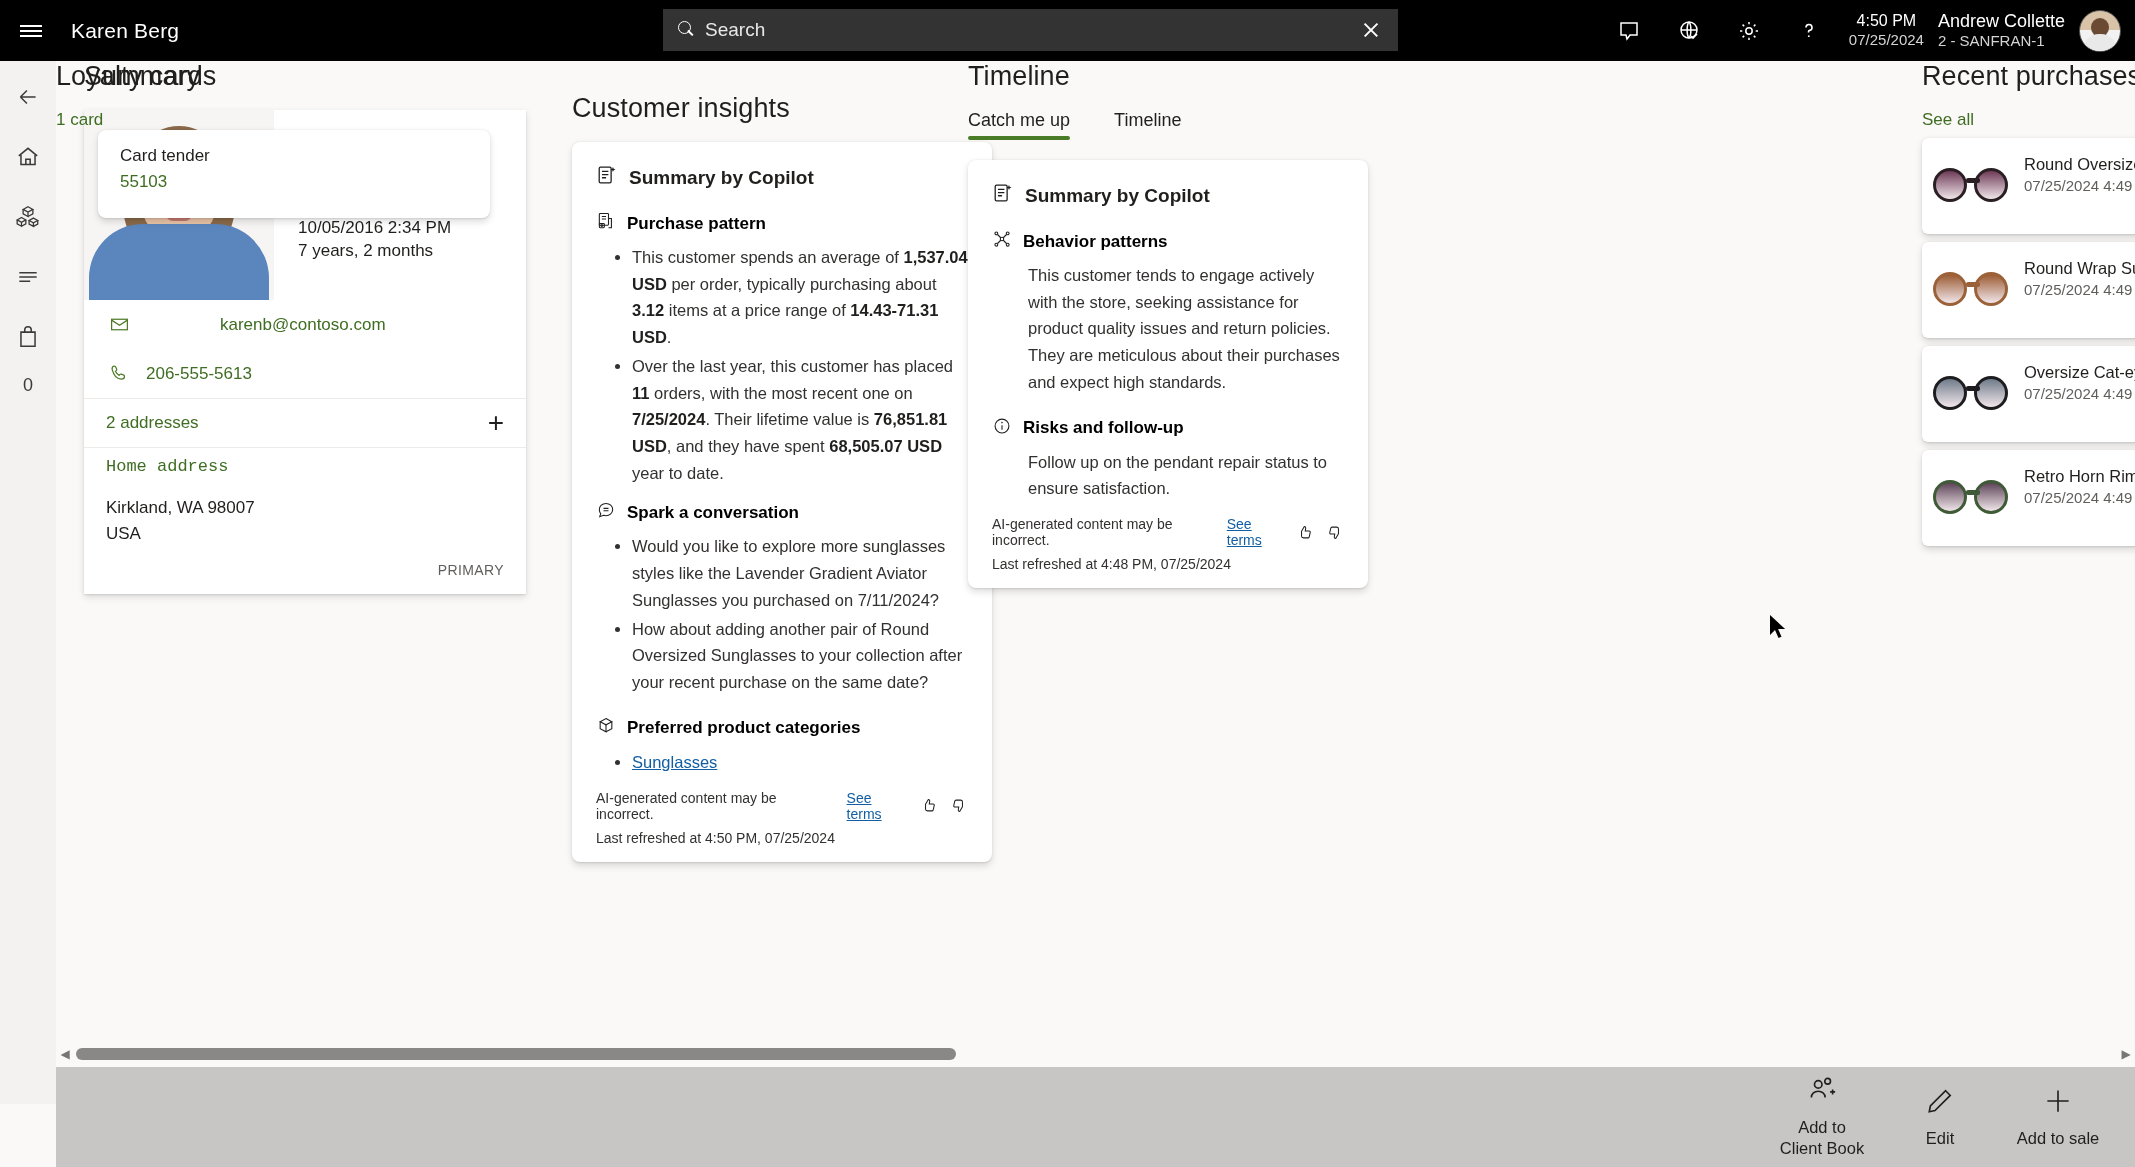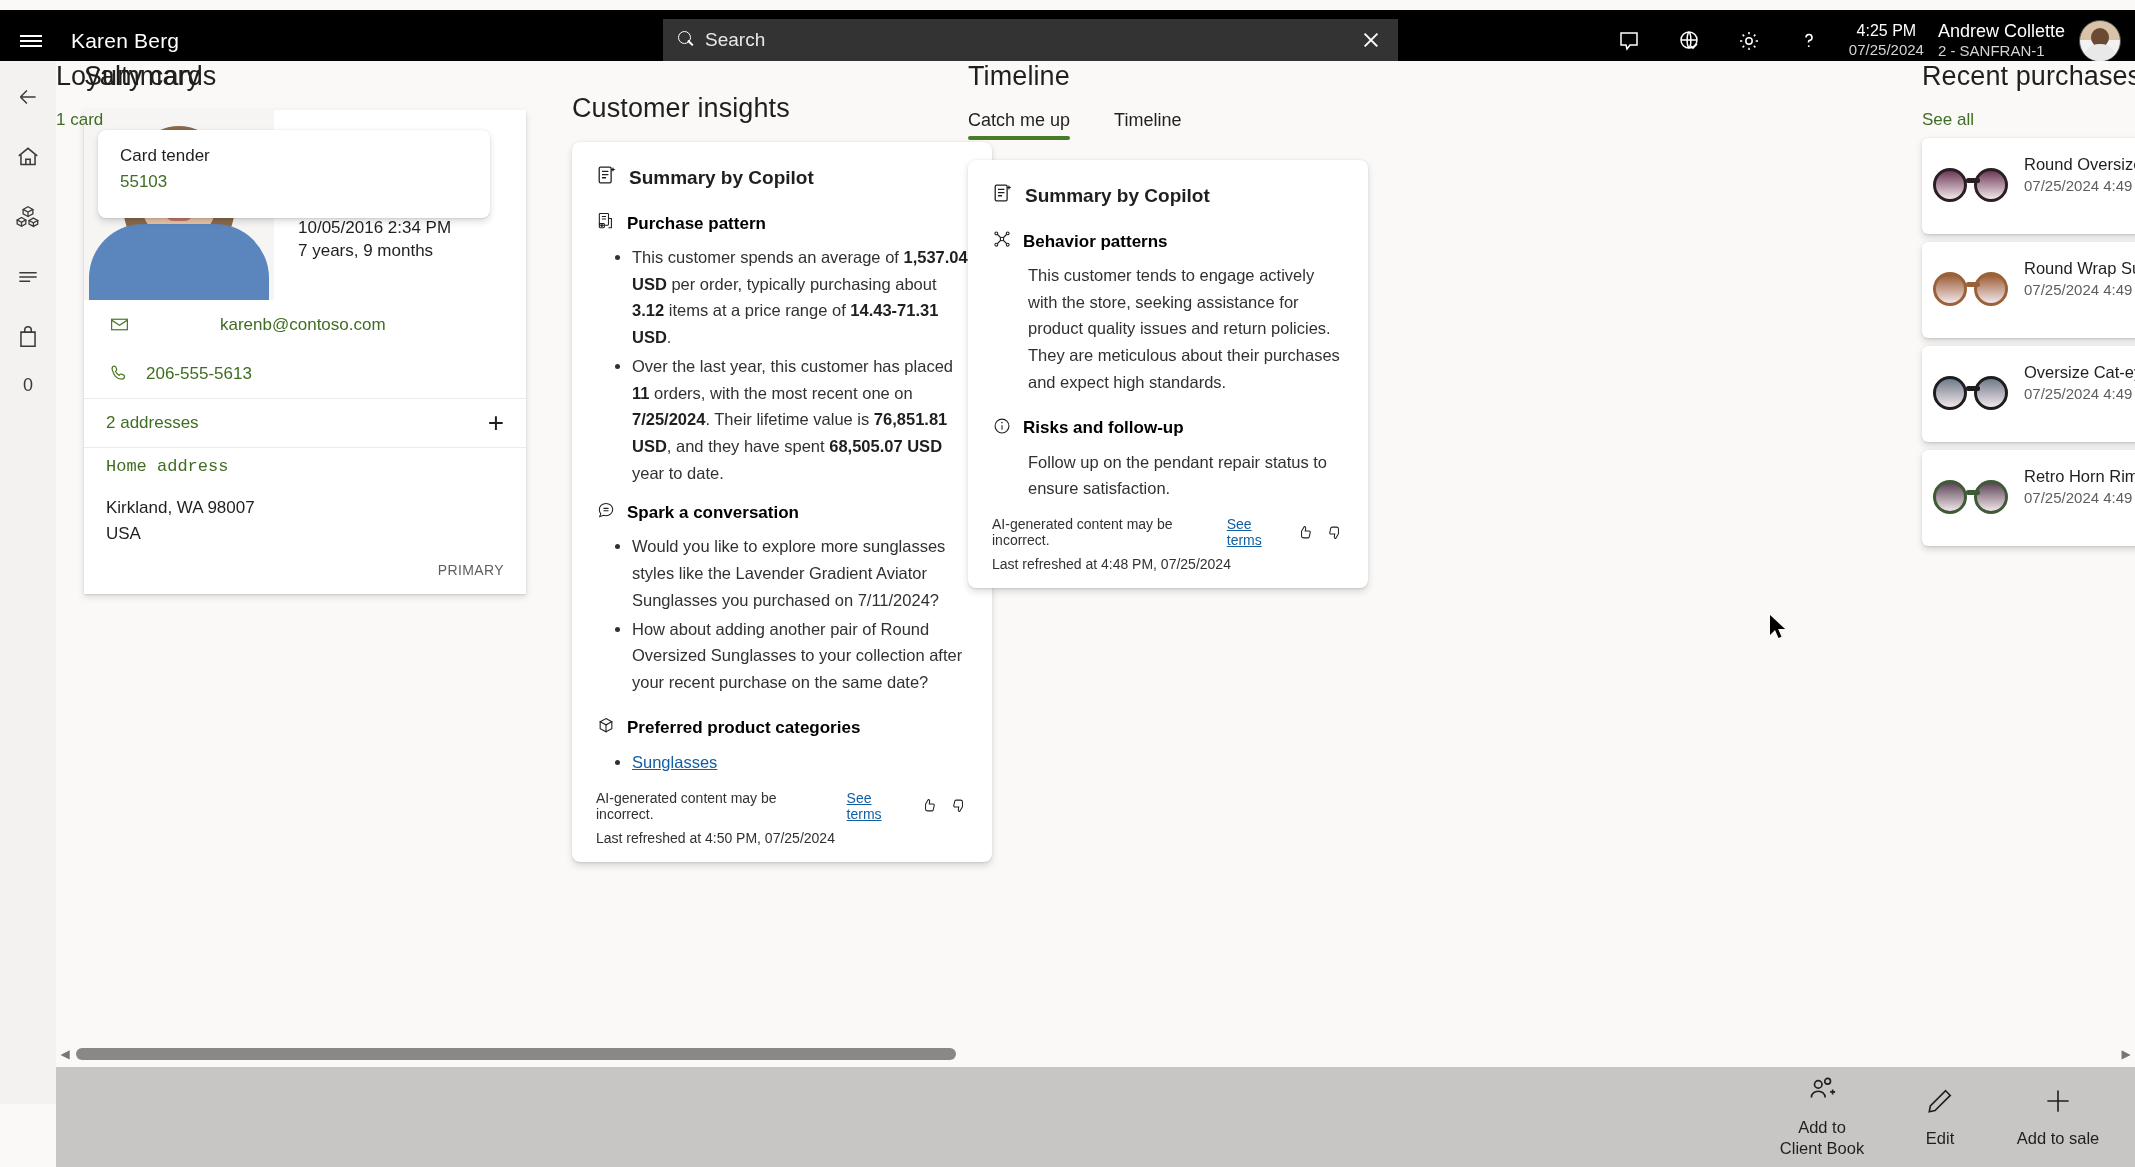--- a/index.html
+++ b/index.html
@@ -6,21 +6,21 @@
   html, body {
     width: 2135px; height: 1167px;
     overflow: hidden;
     font-family: "Liberation Sans", sans-serif;
     background: #faf9f8;
   }
   body { position: relative; }
 
   
   .topbar {
-    position: absolute; top: 10px; left: 0; width: 2135px; height: 61px;
+    position: absolute; top: 0; left: 0; width: 2135px; height: 61px;
     background: #000000; color: #ffffff;
     display: flex; align-items: center;
   }
   .hamburger {
     width: 61px; height: 61px; display: flex; align-items: center; justify-content: center;
     cursor: pointer;
   }
   .hamburger span { display:block; width: 22px; height: 2px; background:#fff; margin: 3px 0; }
   .app-title { font-size: 21px; font-weight: 400; margin-left: 10px; letter-spacing: .2px; }
 
@@ -310,21 +310,21 @@
         <path d="M12 3v2.3M12 18.7V21M21 12h-2.3M5.3 12H3M18.4 5.6l-1.6 1.6M7.2 16.8l-1.6 1.6M18.4 18.4l-1.6-1.6M7.2 7.2L5.6 5.6"></path>
       </svg>
     </div>
     <div class="tb-icon">
       <svg width="24" height="24" viewBox="0 0 24 24" fill="none" stroke="#fff" stroke-width="1.6">
         <path d="M9 8.5a3 3 0 1 1 3.6 2.9c-.9.2-1.1.9-1.1 1.6v.6"></path>
         <circle cx="11.8" cy="17.2" r=".9" fill="#fff" stroke="none"></circle>
       </svg>
     </div>
     <div class="clockbox">
-      <div class="t1">4:25 PM</div>
+      <div class="t1">4:50 PM</div>
       <div class="t2">07/25/2024</div>
     </div>
     <div class="userbox">
       <div class="u1">Andrew Collette</div>
       <div class="u2">2 - SANFRAN-1</div>
     </div>
     <div class="avatar"></div>
   </div>
 </div>
 
@@ -382,21 +382,21 @@
             <div class="eyeR"></div>
             <div class="mouth"></div>
           <div class="shirt"></div>
         </div>
         <div class="summary-fields">
           <div class="fld-label">Customer Account</div>
           <div class="fld-value">2001</div>
           <div class="fld-gap"></div>
           <div class="fld-label">Customer since</div>
           <div class="fld-value">10/05/2016 2:34 PM</div>
-          <div class="fld-value">7 years, 9 months</div>
+          <div class="fld-value">7 years, 2 months</div>
         </div>
       </div>
 
       <div class="contact-row">
         <div class="contact-icon">
           <svg width="21" height="21" viewBox="0 0 24 24" fill="none" stroke="#4e7a27" stroke-width="1.4">
             <rect x="3" y="6" width="18" height="12"></rect>
               <path d="M3 7l9 6 9-6"></path>
           </svg>
         </div>

